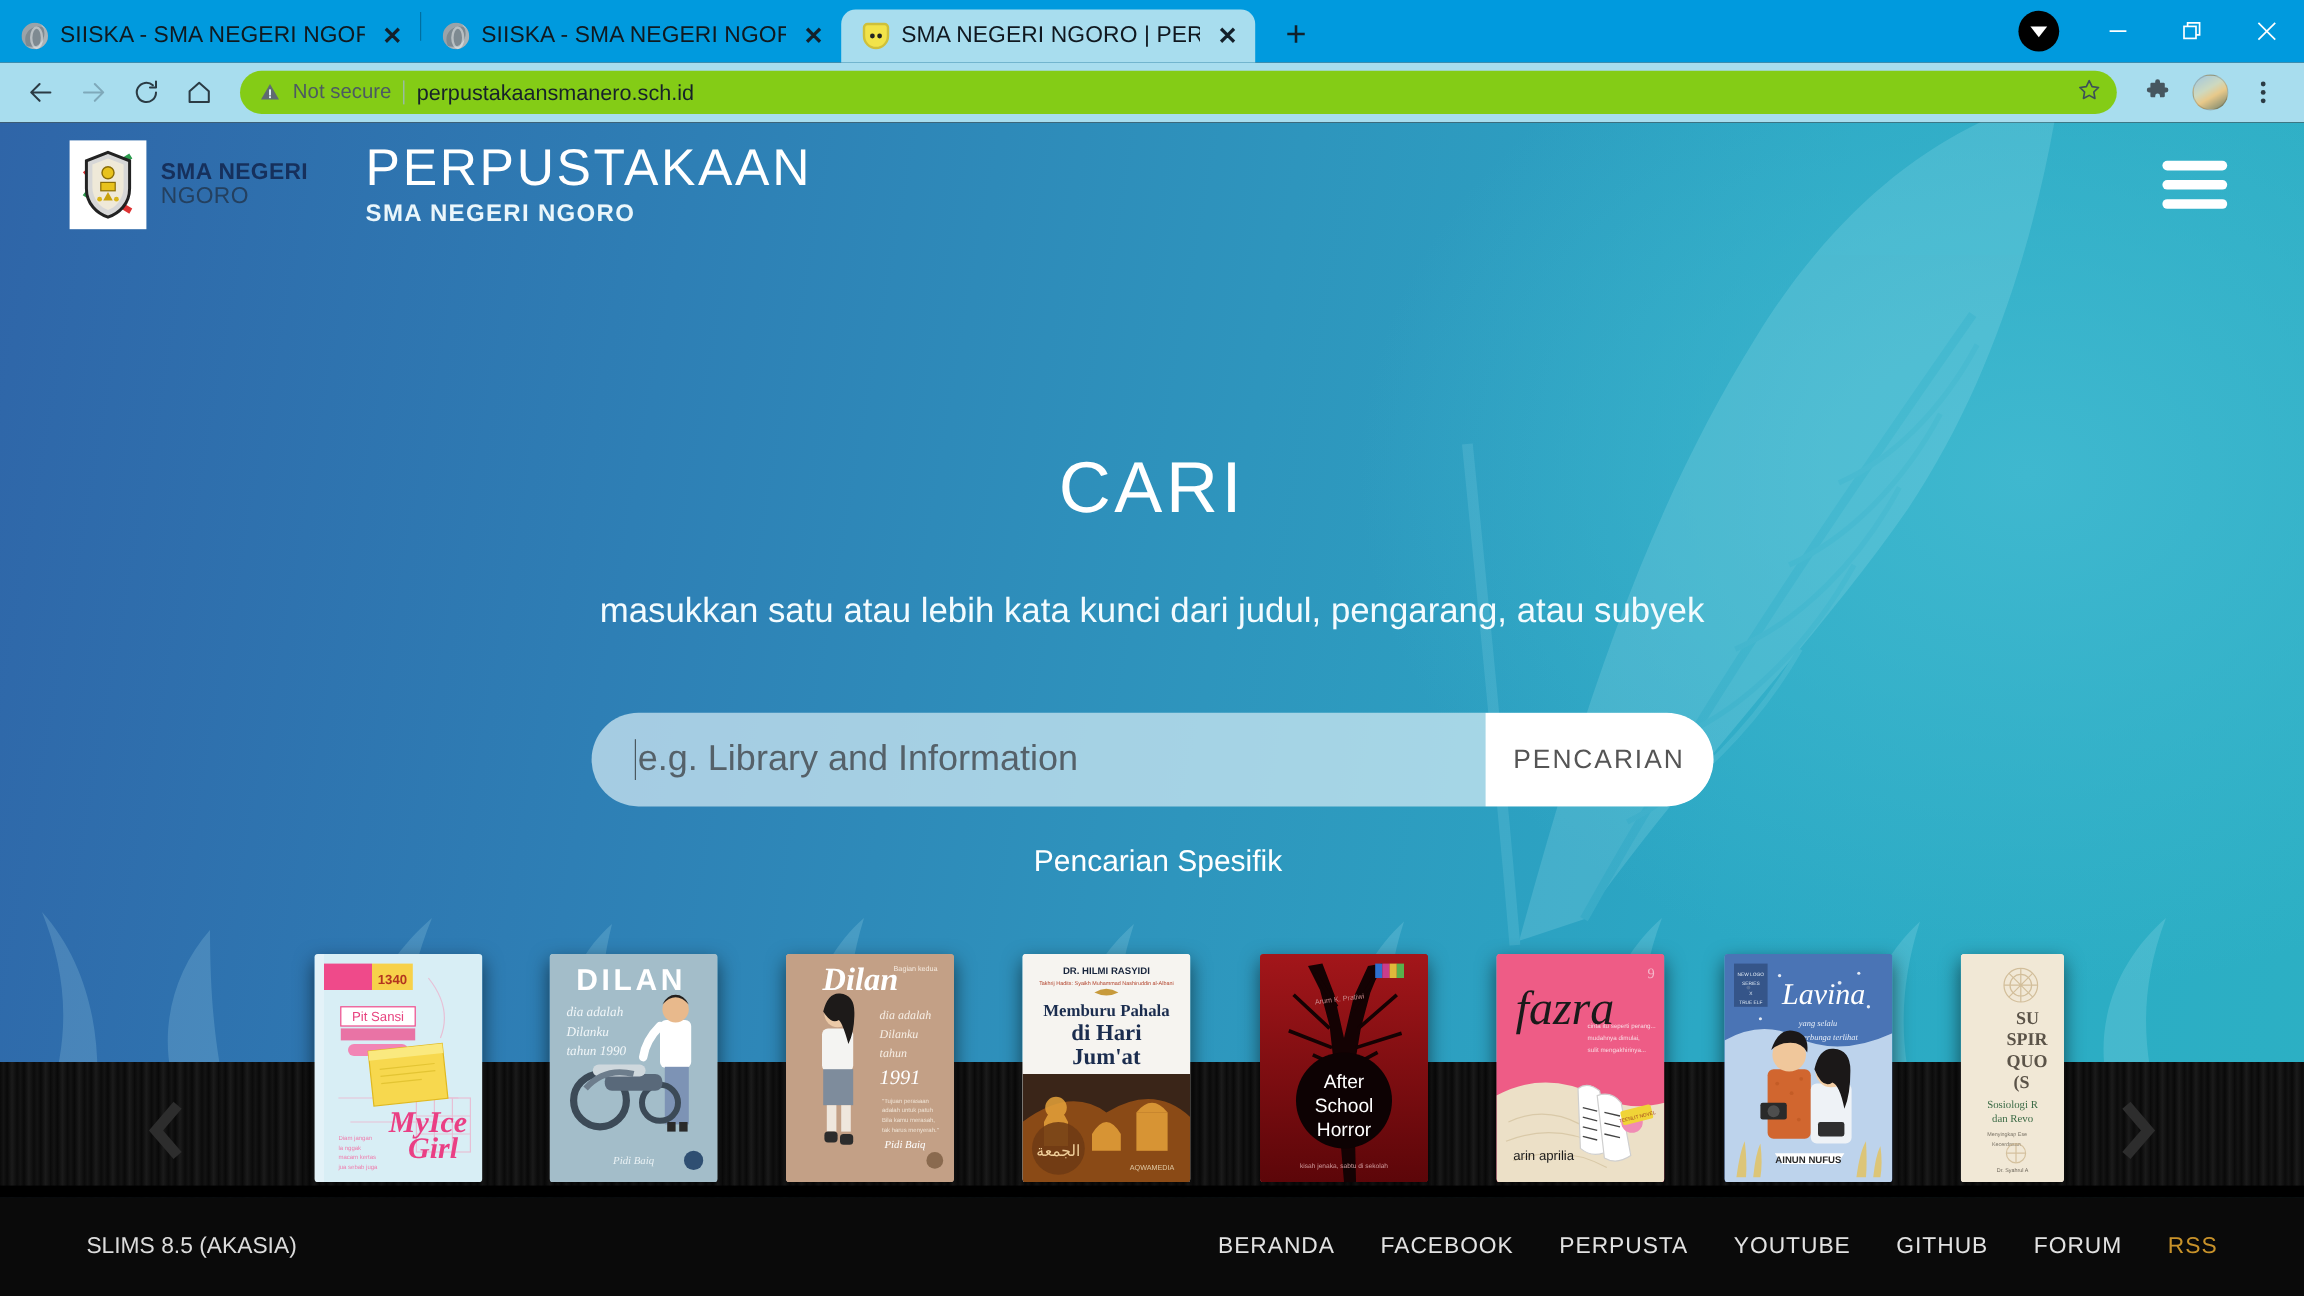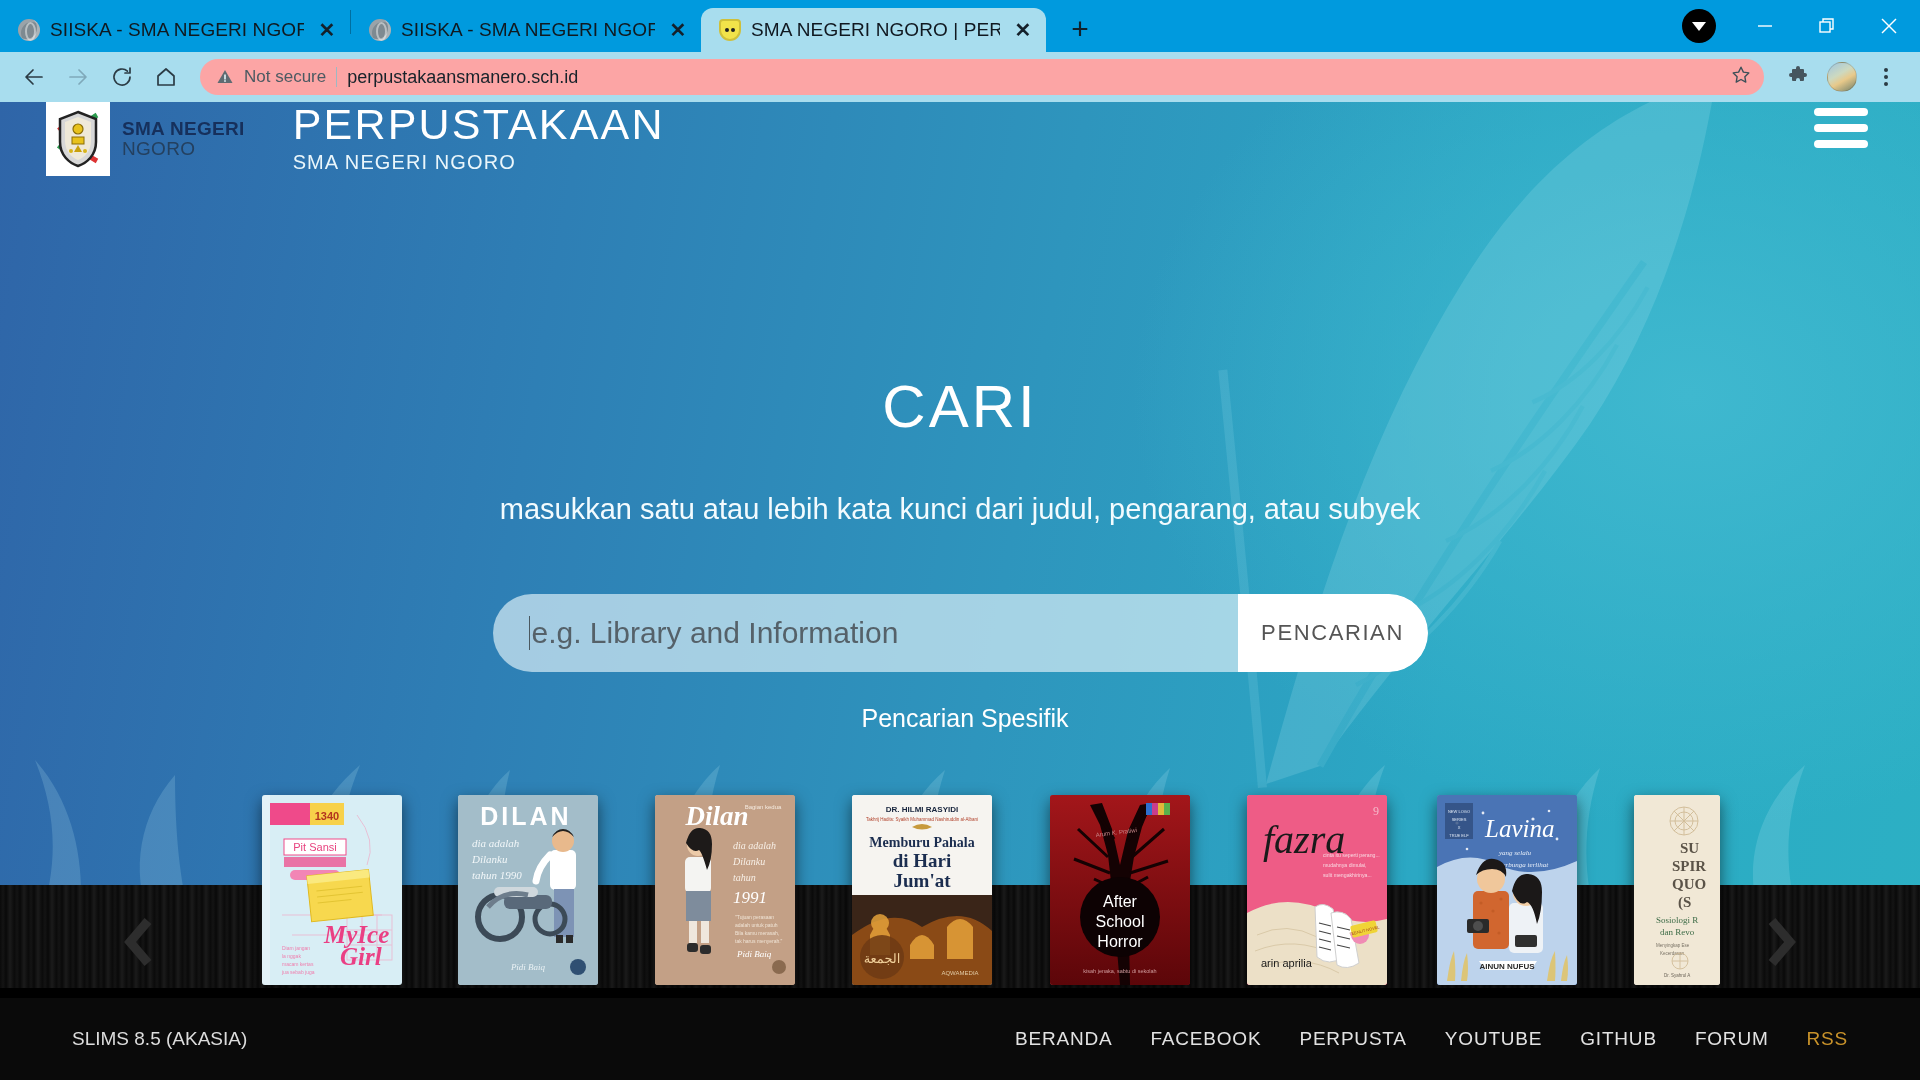--- a/index.html
+++ b/index.html
@@ -86,21 +86,21 @@
     height: 50px; background: #A8DDEE;
     display: flex; align-items: center; padding: 0 14px; gap: 4px;
   }
   .navbtn {
     width: 40px; height: 40px; flex: none;
     display: flex; align-items: center; justify-content: center;
     color: #2b3b44;
   }
   .navbtn.dim { color: #7fa9ba; }
   .omnibox {
-    flex: 1; height: 36px; background: #fca5a5;
+    flex: 1; height: 36px; background: #84cc16;
     border-radius: 18px; display: flex; align-items: center;
     padding: 0 12px 0 16px; margin: 0 10px; gap: 10px;
   }
   .warn-ico { width: 18px; height: 18px; flex: none; }
   .not-secure { font-size: 17px; color: #4c5a62; white-space: nowrap; }
   .omni-sep { width: 1px; height: 20px; background: #9fb8c2; }
   .omni-url { font-size: 18px; color: #17222a; flex: 1; white-space: nowrap; }
   .star { margin-left: auto; color: #3d4f58; }
   .tb-right { display: flex; align-items: center; gap: 4px; }
   .avatar {
@@ -126,38 +126,38 @@
     position: absolute; right: 150px; top: -40px;
     width: 720px; height: 760px; opacity: .17;
   }
   .grass {
     position: absolute; left: 0; right: 0; bottom: 160px;
     height: 200px; opacity: .18;
   }
 
   .site-header {
     position: absolute; left: 0; top: 0; right: 0; height: 104px;
-    display: flex; align-items: flex-start; padding: 0 46px;
+    display: flex; align-items: center; padding: 0 58px;
   }
   .logo-wrap { display: flex; align-items: center; gap: 12px; }
   .crest {
     width: 64px; height: 74px; background: #fff;
     display: flex; align-items: center; justify-content: center;
     flex: none;
   }
   .brand-txt { line-height: 1.05; }
   .brand-1 { font-size: 19px; font-weight: bold; color: #16305c; letter-spacing: .3px; }
   .brand-2 { font-size: 19px; color: #24405f; letter-spacing: .3px; }
   .titles { margin-left: 48px; }
   .site-title {
     font-size: 43px; color: #fff; font-weight: 300; letter-spacing: 2.2px;
     line-height: 1.05;
   }
   .site-sub {
-    font-size: 20px; color: #eaf6fb; letter-spacing: 1.1px; margin-top: 4px;
+    font-size: 20px; color: #eaf6fb; letter-spacing: 1.1px; margin-top: 4px; font-weight: bold;
   }
   .hamburger {
     margin-left: auto; display: flex; flex-direction: column;
     gap: 8px; padding: 6px;
   }
   .hamburger i {
     display: block; width: 54px; height: 8px;
     background: #fff; border-radius: 4px;
   }
 

